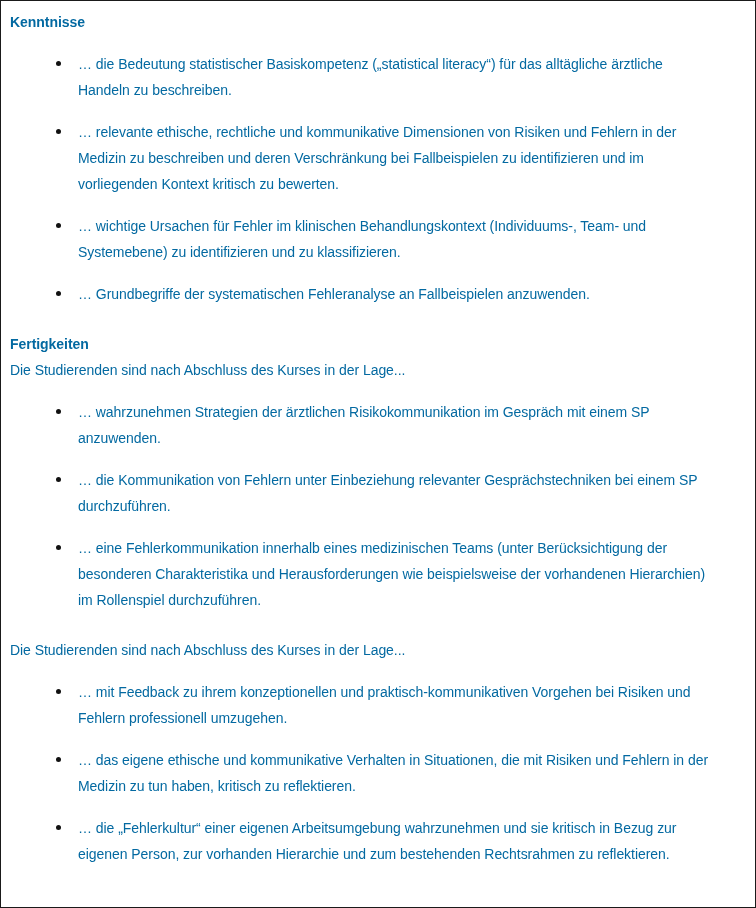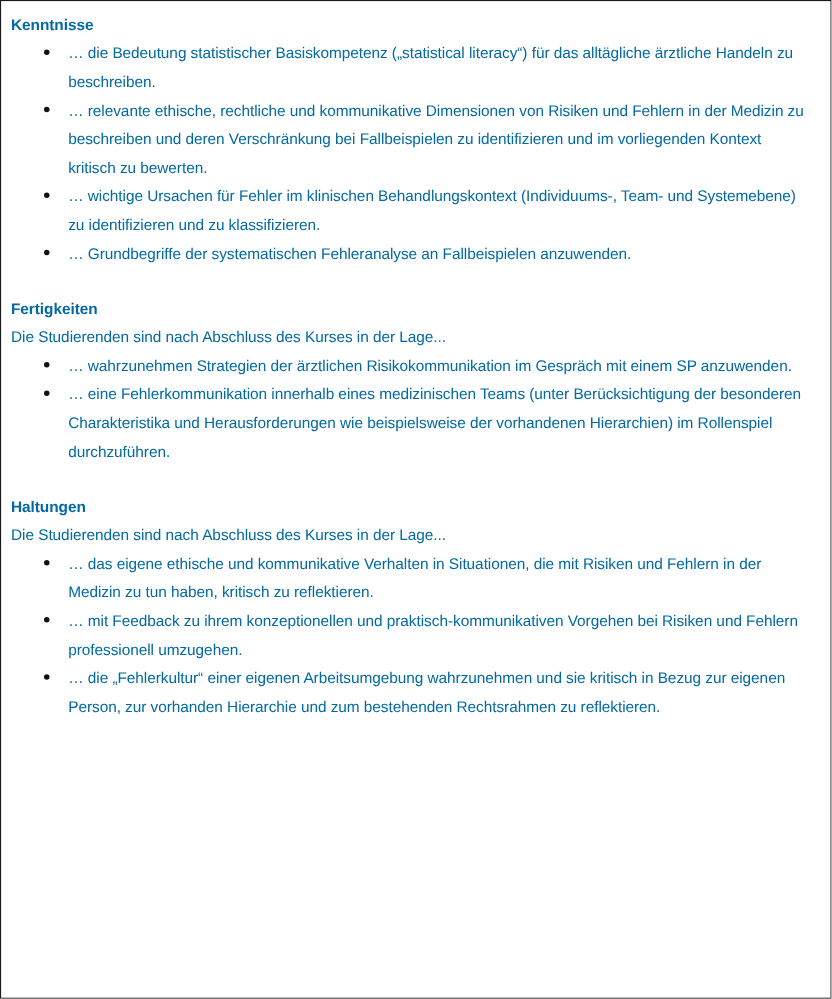--- a/index.html
+++ b/index.html
@@ -43,21 +43,21 @@
     ul.items {
       list-style: none;
       margin: 0;
       padding: 0;
     }
     ul.items li {
       position: relative;
       padding-left: 52px;
       padding-right: 14px;
       line-height: 26px;
-      margin: 0;
+      margin: 16px;
     }
     ul.items li .bullet {
       position: absolute;
       left: 28px;
       top: 0;
       width: 10px;
       line-height: 26px;
       font-size: 14px;
     }
     ul.items li .bullet::before {
@@ -84,27 +84,27 @@
       <li><span class="bullet"></span><span>… wichtige Ursachen für Fehler im klinischen Behandlungskontext (Individuums-, Team- und Systemebene) zu identifizieren und zu klassifizieren.</span></li>
       <li><span class="bullet"></span><span>… Grundbegriffe der systematischen Fehleranalyse an Fallbeispielen anzuwenden.</span></li>
     </ul>
   </div>
 
   <div class="section">
     <p class="section-title">Fertigkeiten</p>
     <p class="intro">Die Studierenden sind nach Abschluss des Kurses in der Lage...</p>
     <ul class="items">
       <li><span class="bullet"></span><span>… wahrzunehmen Strategien der ärztlichen Risikokommunikation im Gespräch mit einem SP anzuwenden.</span></li>
+      <li><span class="bullet"></span><span>… die Kommunikation von Fehlern unter Einbeziehung relevanter Gesprächstechniken bei einem SP durchzuführen.</span></li>
       <li><span class="bullet"></span><span>… eine Fehlerkommunikation innerhalb eines medizinischen Teams (unter Berücksichtigung der besonderen Charakteristika und Herausforderungen wie beispielsweise der vorhandenen Hierarchien) im Rollenspiel durchzuführen.</span></li>
     </ul>
   </div>
 
   <div class="section">
-    <p class="section-title">Haltungen</p>
     <p class="intro">Die Studierenden sind nach Abschluss des Kurses in der Lage...</p>
     <ul class="items">
+      <li><span class="bullet"></span><span>… mit Feedback zu ihrem konzeptionellen und praktisch-kommunikativen Vorgehen bei Risiken und Fehlern professionell umzugehen.</span></li>
       <li><span class="bullet"></span><span>… das eigene ethische und kommunikative Verhalten in Situationen, die mit Risiken und Fehlern in der Medizin zu tun haben, kritisch zu reflektieren.</span></li>
-      <li><span class="bullet"></span><span>… mit Feedback zu ihrem konzeptionellen und praktisch-kommunikativen Vorgehen bei Risiken und Fehlern professionell umzugehen.</span></li>
       <li><span class="bullet"></span><span>… die „Fehlerkultur“ einer eigenen Arbeitsumgebung wahrzunehmen und sie kritisch in Bezug zur eigenen Person, zur vorhanden Hierarchie und zum bestehenden Rechtsrahmen zu reflektieren.</span></li>
     </ul>
   </div>
 
 </div>
 
 </body></html>

